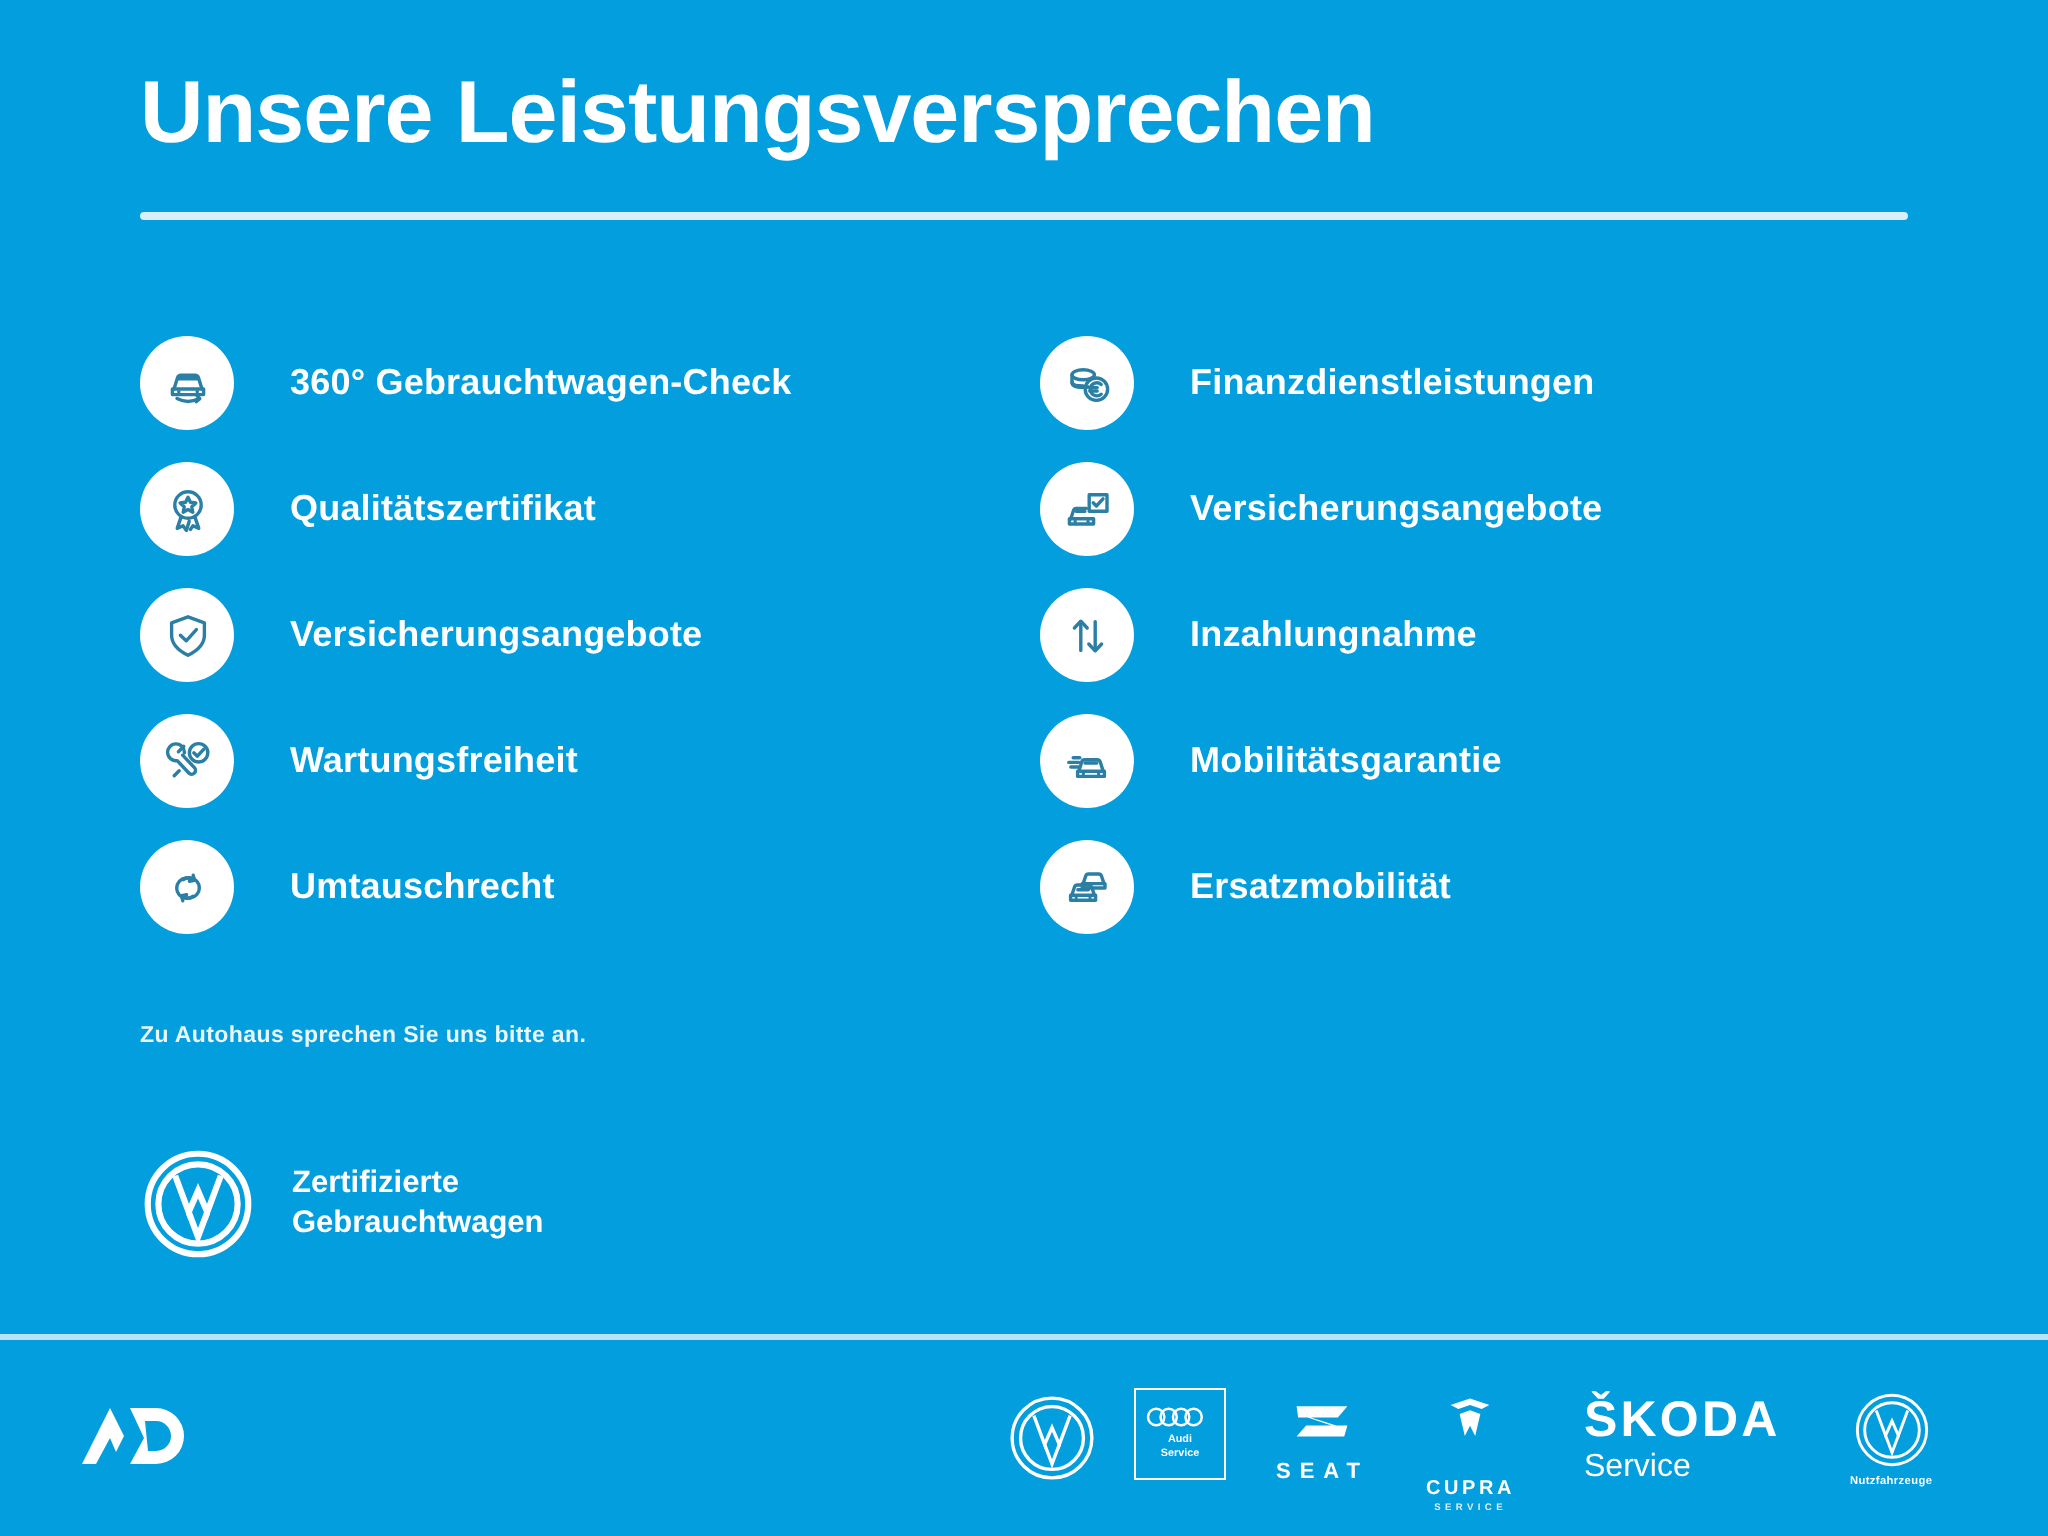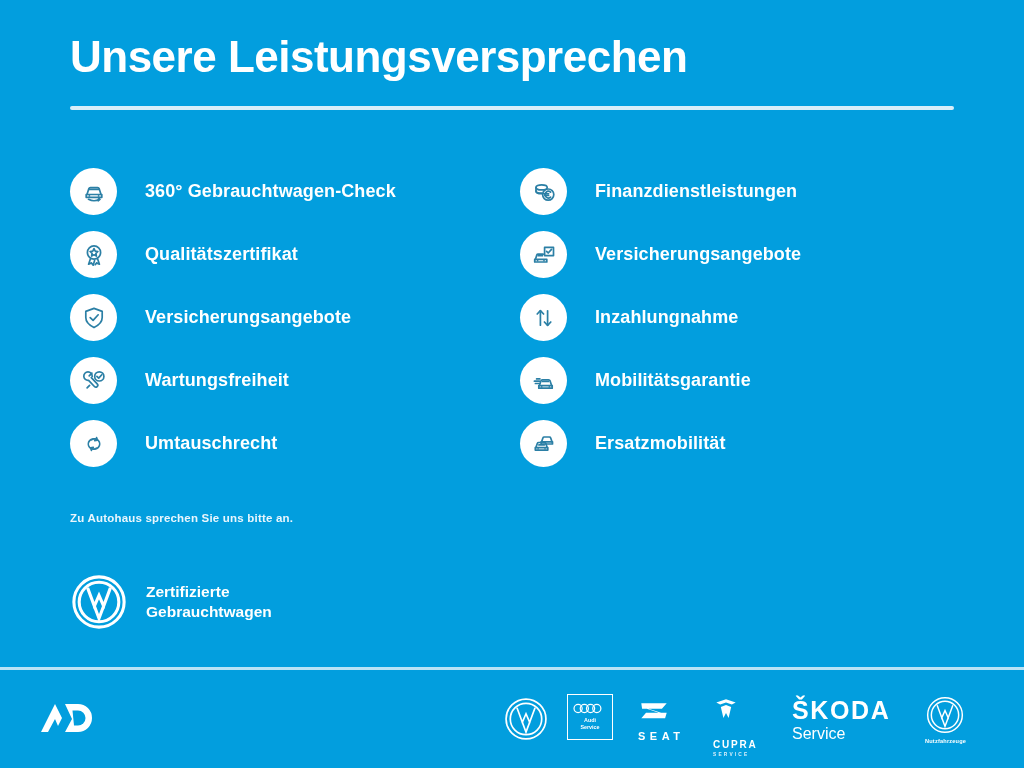--- a/index.html
+++ b/index.html
@@ -165,21 +165,21 @@
     position: absolute;
     left: 495px;
     top: 690px;
     width: 520px;
     height: 62px;
   }
   .brand {
     position: absolute;
     display: flex;
     flex-direction: column;
-    align-items: flex-start;
+    align-items: center;
     justify-content: center;
     color: #ffffff;
   }
   .brand svg { display: block; }
   .brand svg .st { stroke: #ffffff; fill: none; stroke-width: 2.2; }
   .brand svg .fl { fill: #ffffff; stroke: none; }
 
   .brand-vw { left: 8px; top: 6px; }
   .brand-audi { left: 72px; top: 4px; }
   .brand-seat { left: 143px; top: 10px; }

